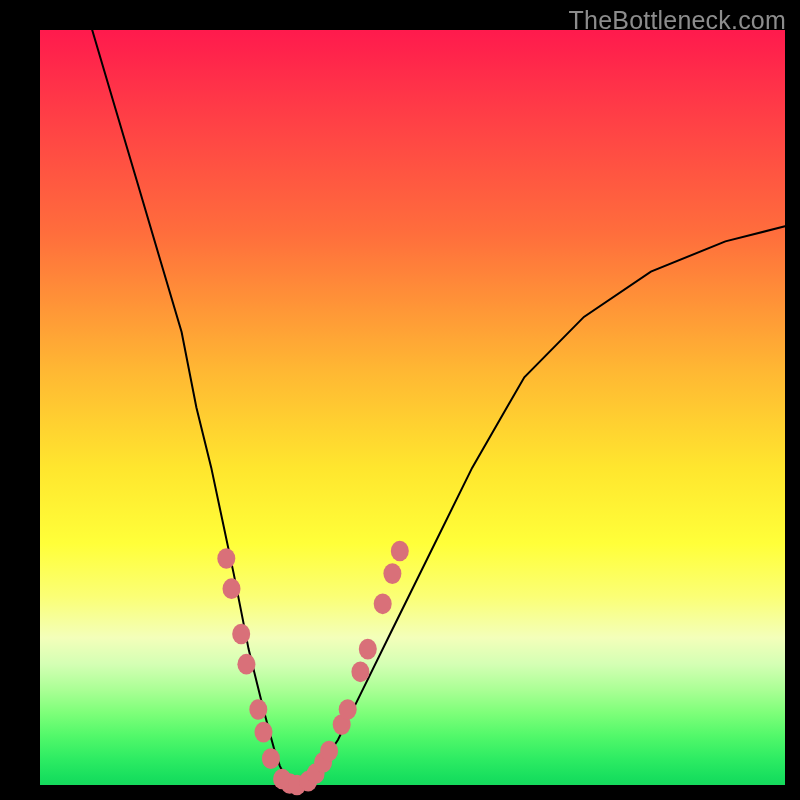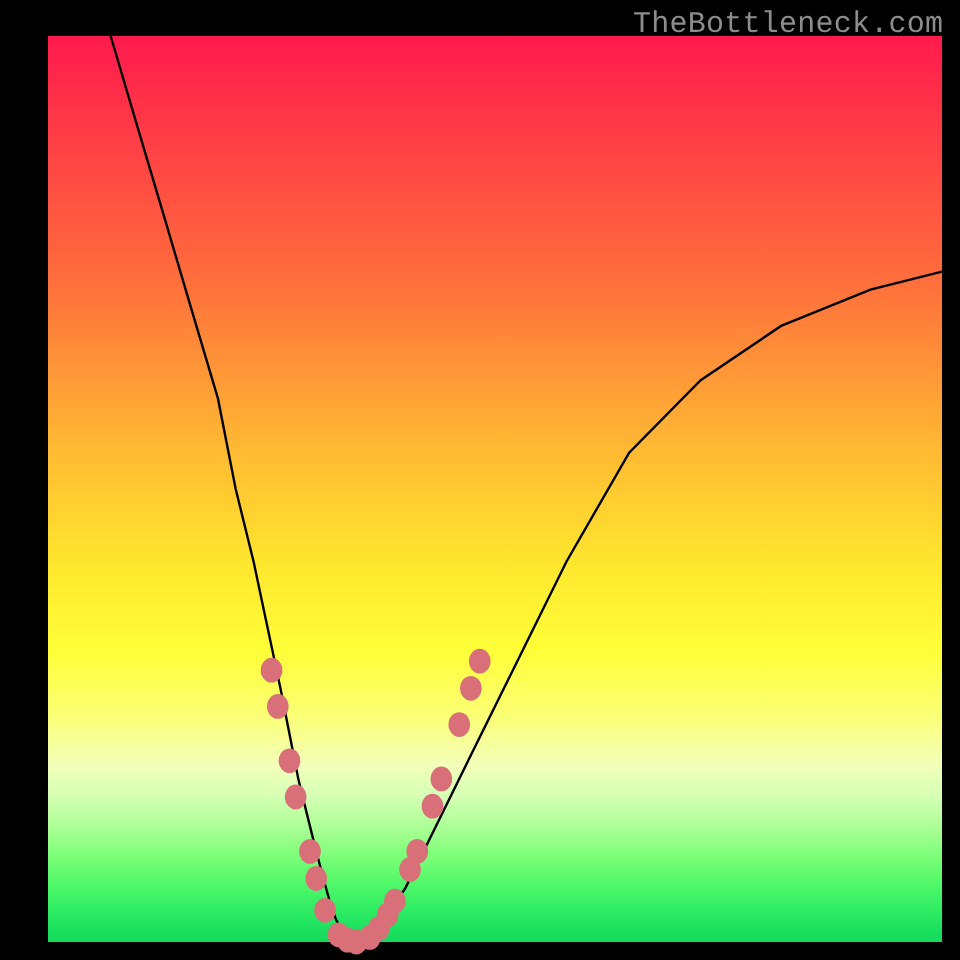--- a/index.html
+++ b/index.html
@@ -39,21 +39,21 @@
       #52f86a 93.5%,
       #2eec63 96.5%,
       #18df5e 99%,
       #15d95c 100%
     );
   }
   .watermark {
     position: absolute;
     top: 6px;
     right: 14px;
-    font-family: Liberation Mono, monospace;
+    font-family: Liberation Sans, sans-serif;
     font-size: 25px;
     color: #8c8c8c;
     letter-spacing: 0.2px;
   }
   svg.curve {
     position: absolute;
     left: 0;
     top: 0;
     width: 745px;
     height: 755px;

